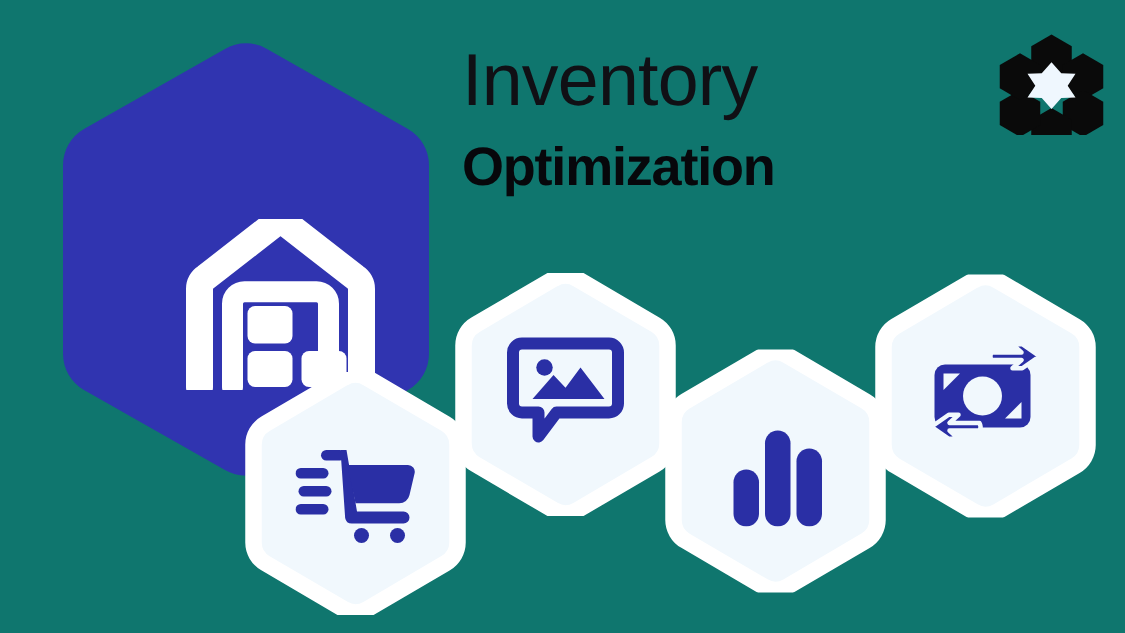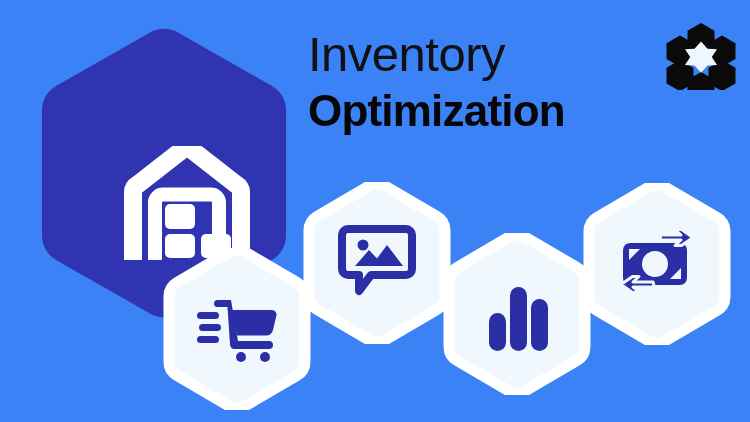--- a/index.html
+++ b/index.html
@@ -9,21 +9,21 @@
   body {
     width: 750px;
     height: 422px;
     overflow: hidden;
     font-family: "Liberation Sans", sans-serif;
   }
   #canvas {
     position: relative;
     width: 750px;
     height: 422px;
-    background: #3b82f6;
+    background: #0f766e;
     overflow: hidden;
   }
 
   
   .brand-logo {
     position: absolute;
     left: 666px;
     top: 20px;
     width: 70px;
     height: 70px;
@@ -40,21 +40,21 @@
     font-family: "Liberation Sans", sans-serif;
     font-size: 49px;
     font-weight: 300;
     line-height: 56px;
     letter-spacing: -0.5px;
     color: #101015;
     white-space: nowrap;
   }
   .title-line-2 {
     font-family: "Liberation Sans", sans-serif;
-    font-size: 44px;
+    font-size: 36px;
     font-weight: 700;
     line-height: 58px;
     letter-spacing: -0.8px;
     color: #07070b;
     white-space: nowrap;
   }
 
   
   .hero-hex {
     position: absolute;

